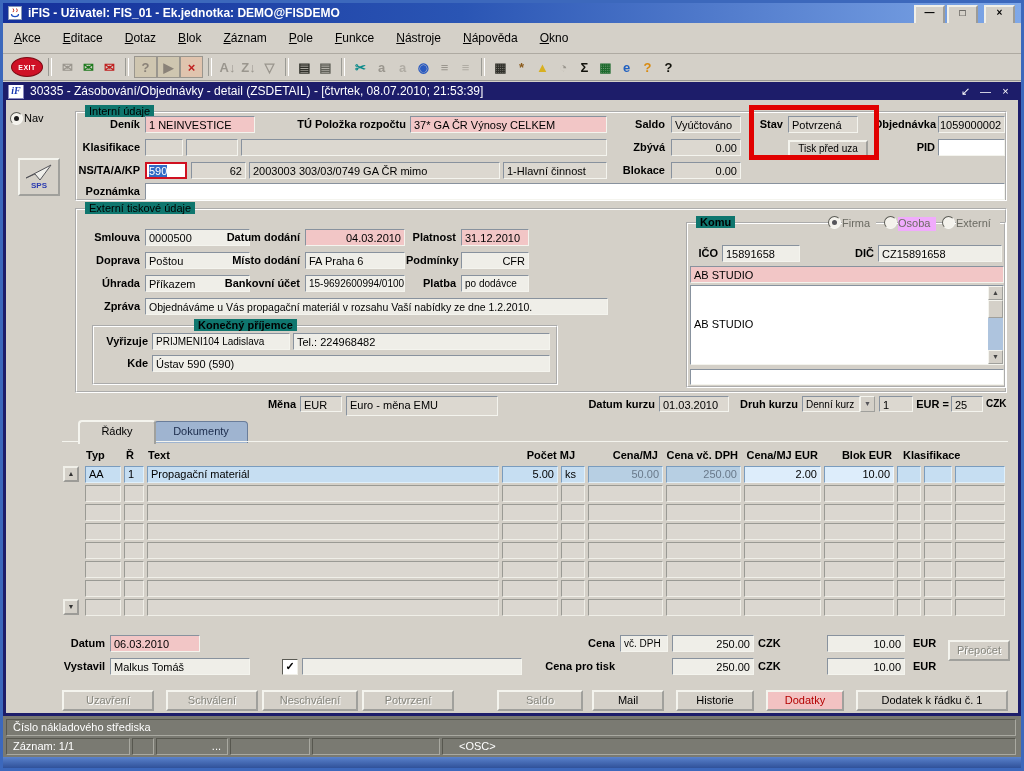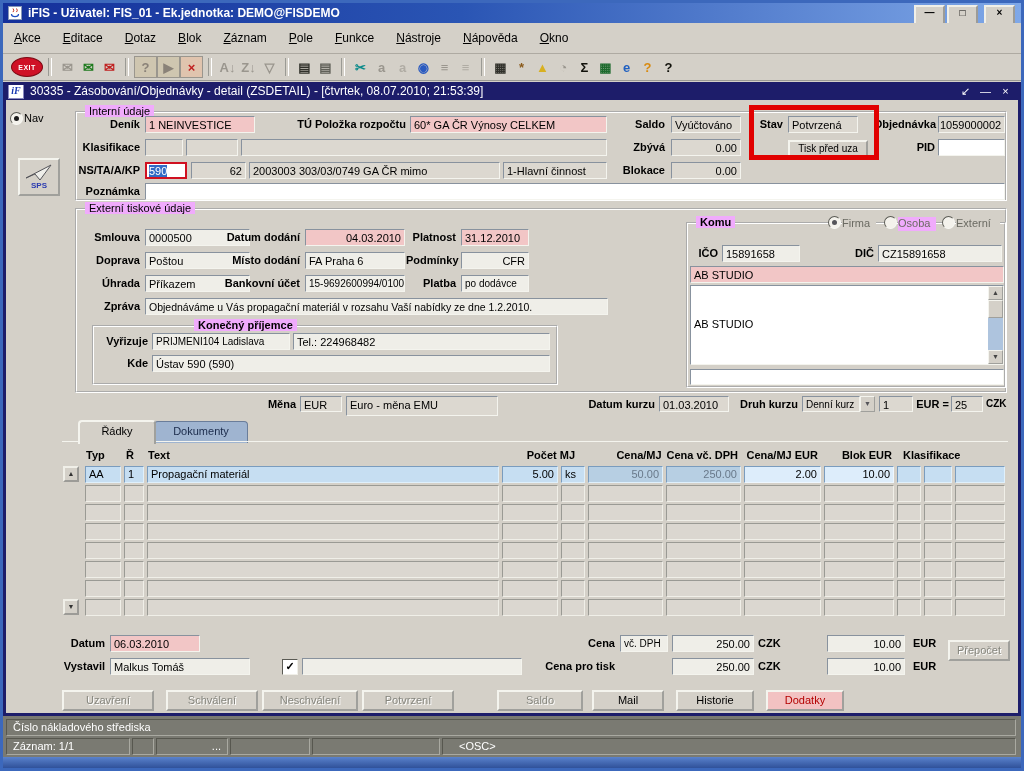--- a/index.html
+++ b/index.html
@@ -50,21 +50,21 @@
   .lbl.gray{color:#6a6a62;font-weight:normal;}
   .fld{position:absolute;height:17px;box-sizing:border-box;font-size:11px;line-height:14px;
      padding:1px 3px;background:#dcd8d0;border:1px solid;border-color:#88929e #f4f4ee #f4f4ee #88929e;
      overflow:hidden;white-space:pre;}
   .pink{background:#f2c6c6;}
   .white{background:#ffffff;}
   .lite{background:#efeee8;}
   .num{text-align:right;}
   .f10{font-size:10px;}
   .grp{position:absolute;border:2px groove #ffffff;box-sizing:border-box;}
-  .leg{position:absolute;top:-8px;left:8px;background:#f0abfc;padding:0 4px;font-size:11px;white-space:nowrap;}
+  .leg{position:absolute;top:-8px;left:8px;background:#0f766e;padding:0 4px;font-size:11px;white-space:nowrap;}
   .leg.b{font-weight:bold;}
   .redbox{position:absolute;left:749px;top:105px;width:120px;height:45px;border:5px solid #e10000;z-index:70;}
   .btn{position:absolute;box-sizing:border-box;background:#d4d0c8;border:2px outset #f4f4ee;
      font-size:11px;text-align:center;line-height:16px;height:21px;white-space:nowrap;overflow:hidden;}
   .btn.dis{color:#86867e;text-shadow:1px 1px 0 #fff;}
   .btn.hot{background:#f2c2c2;color:#b40000;}
   .chk{position:absolute;width:14px;height:14px;background:#fff;border:1px solid;
      border-color:#5a5a54 #f0efe8 #f0efe8 #5a5a54;font-size:11px;line-height:13px;
      text-align:center;font-weight:bold;}
   .ddbtn{position:absolute;width:15px;height:16px;background:#d4d0c8;border:1px outset #f4f4ee;
@@ -193,21 +193,21 @@
     </svg>
     <span class="spslbl">SPS</span>
   </div>
 
   <div class="grp" style="left:75px;top:111px;width:932px;height:90px;">
     <span class="leg">Interní údaje</span>
   </div>
   <span class="lbl" style="left:80px;top:118px;width:60px;">Deník</span>
   <div class="fld pink" style="left:145px;top:116px;width:110px;">1 NEINVESTICE</div>
   <span class="lbl" style="left:258px;top:118px;width:148px;">TÚ Položka rozpočtu</span>
-  <div class="fld pink" style="left:410px;top:116px;width:197px;">60* GA ČR Výnosy CELKEM</div>
+  <div class="fld pink" style="left:410px;top:116px;width:197px;">37* GA ČR Výnosy CELKEM</div>
   <span class="lbl" style="left:625px;top:118px;width:40px;">Saldo</span>
   <div class="fld" style="left:671px;top:116px;width:70px;">Vyúčtováno</div>
   <span class="lbl" style="left:753px;top:118px;width:30px;">Stav</span>
   <div class="fld" style="left:788px;top:116px;width:70px;">Potvrzená</div>
   <span class="lbl" style="left:868px;top:118px;width:68px;">Objednávka</span>
   <div class="fld" style="left:938px;top:116px;width:67px;padding:1px 1px;">1059000002</div>
 
   <span class="lbl" style="left:60px;top:141px;width:80px;">Klasifikace</span>
   <div class="fld" style="left:145px;top:139px;width:38px;"></div>
   <div class="fld" style="left:186px;top:139px;width:52px;"></div>
@@ -313,21 +313,21 @@
   <span class="lbl" style="left:986px;top:398px;width:28px;text-align:left;font-size:10px;">CZK</span>
 
   <div class="tab1">Řádky</div>
   <div class="tab2">Dokumenty</div>
   <div class="tabline"></div>
 
   <span class="thead" style="left:86px;top:449px;">Typ</span>
   <span class="thead" style="left:126px;top:449px;">Ř</span>
   <span class="thead" style="left:148px;top:449px;">Text</span>
   <span class="thead" style="left:470px;top:449px;width:105px;text-align:right;">Počet MJ</span>
-  <span class="thead" style="left:588px;top:449px;width:102px;text-align:center;">Cena/MJ</span>
+  <span class="thead" style="left:556px;top:449px;width:102px;text-align:right;">Cena/MJ</span>
   <span class="thead" style="left:630px;top:449px;width:108px;text-align:right;">Cena vč. DPH</span>
   <span class="thead" style="left:710px;top:449px;width:108px;text-align:right;">Cena/MJ EUR</span>
   <span class="thead" style="left:792px;top:449px;width:100px;text-align:right;">Blok EUR</span>
   <span class="thead" style="left:903px;top:449px;">Klasifikace</span>
 
   <div class="sarr" style="top:466px;">▲</div>
   <div class="sarr" style="top:599px;">▼</div>
 
   <div class="trow" style="top:466px;">
     <div class="tcell cb" style="left:85px;width:36px;">AA</div>
@@ -467,20 +467,21 @@
   <div class="btn dis" style="left:948px;top:640px;width:62px;">Přepočet</div>
 
   <div class="btn dis" style="left:62px;top:690px;width:92px;">Uzavření</div>
   <div class="btn dis" style="left:166px;top:690px;width:92px;">Schválení</div>
   <div class="btn dis" style="left:262px;top:690px;width:96px;">Neschválení</div>
   <div class="btn dis" style="left:362px;top:690px;width:92px;">Potvrzení</div>
   <div class="btn dis" style="left:497px;top:690px;width:86px;">Saldo</div>
   <div class="btn" style="left:592px;top:690px;width:72px;">Mail</div>
   <div class="btn" style="left:676px;top:690px;width:78px;">Historie</div>
   <div class="btn hot" style="left:766px;top:690px;width:78px;">Dodatky</div>
+  <div class="btn" style="left:856px;top:690px;width:152px;">Dodatek k řádku č. 1</div>
 
   <div class="console">
     <div class="cseg" style="left:3px;top:3px;width:1010px;">Číslo nákladového střediska</div>
     <div class="cseg" style="left:3px;top:22px;width:124px;">Záznam: 1/1</div>
     <div class="cseg" style="left:129px;top:22px;width:22px;"></div>
     <div class="cseg" style="left:153px;top:22px;width:72px;text-align:right;">...</div>
     <div class="cseg" style="left:227px;top:22px;width:80px;"></div>
     <div class="cseg" style="left:309px;top:22px;width:128px;"></div>
     <div class="cseg" style="left:439px;top:22px;width:574px;padding-left:16px;">&lt;OSC&gt;</div>
   </div>

